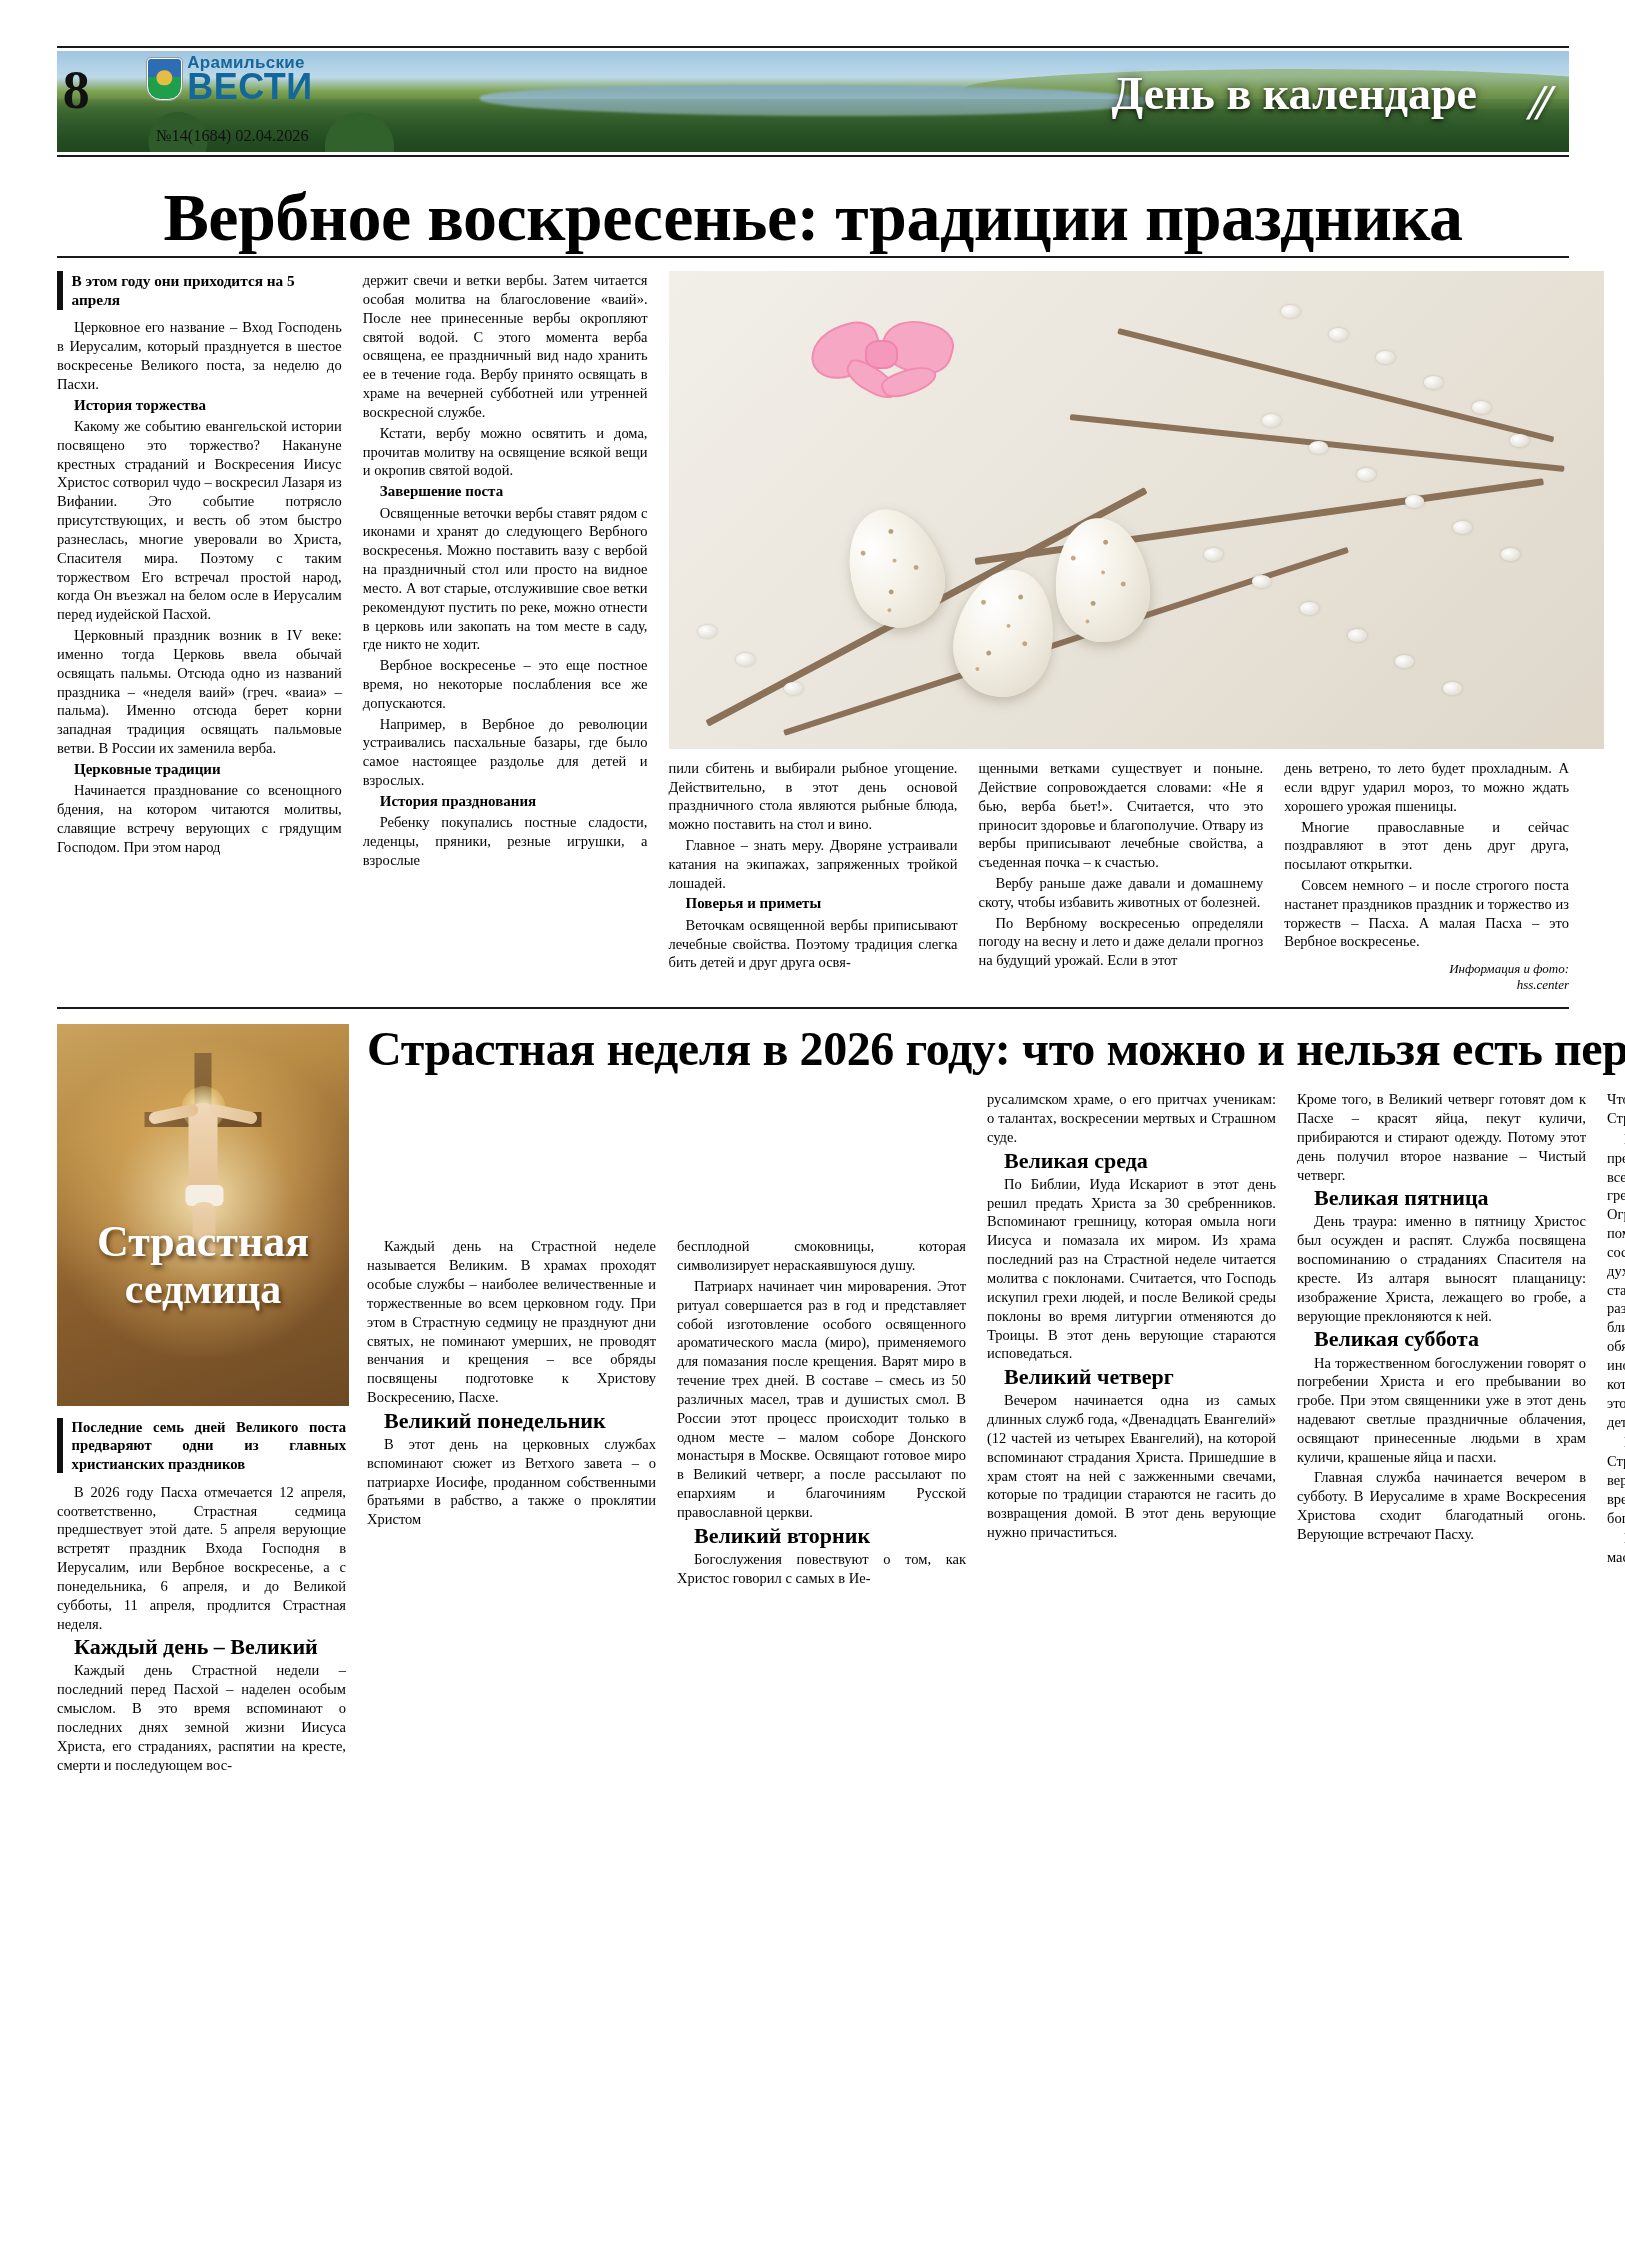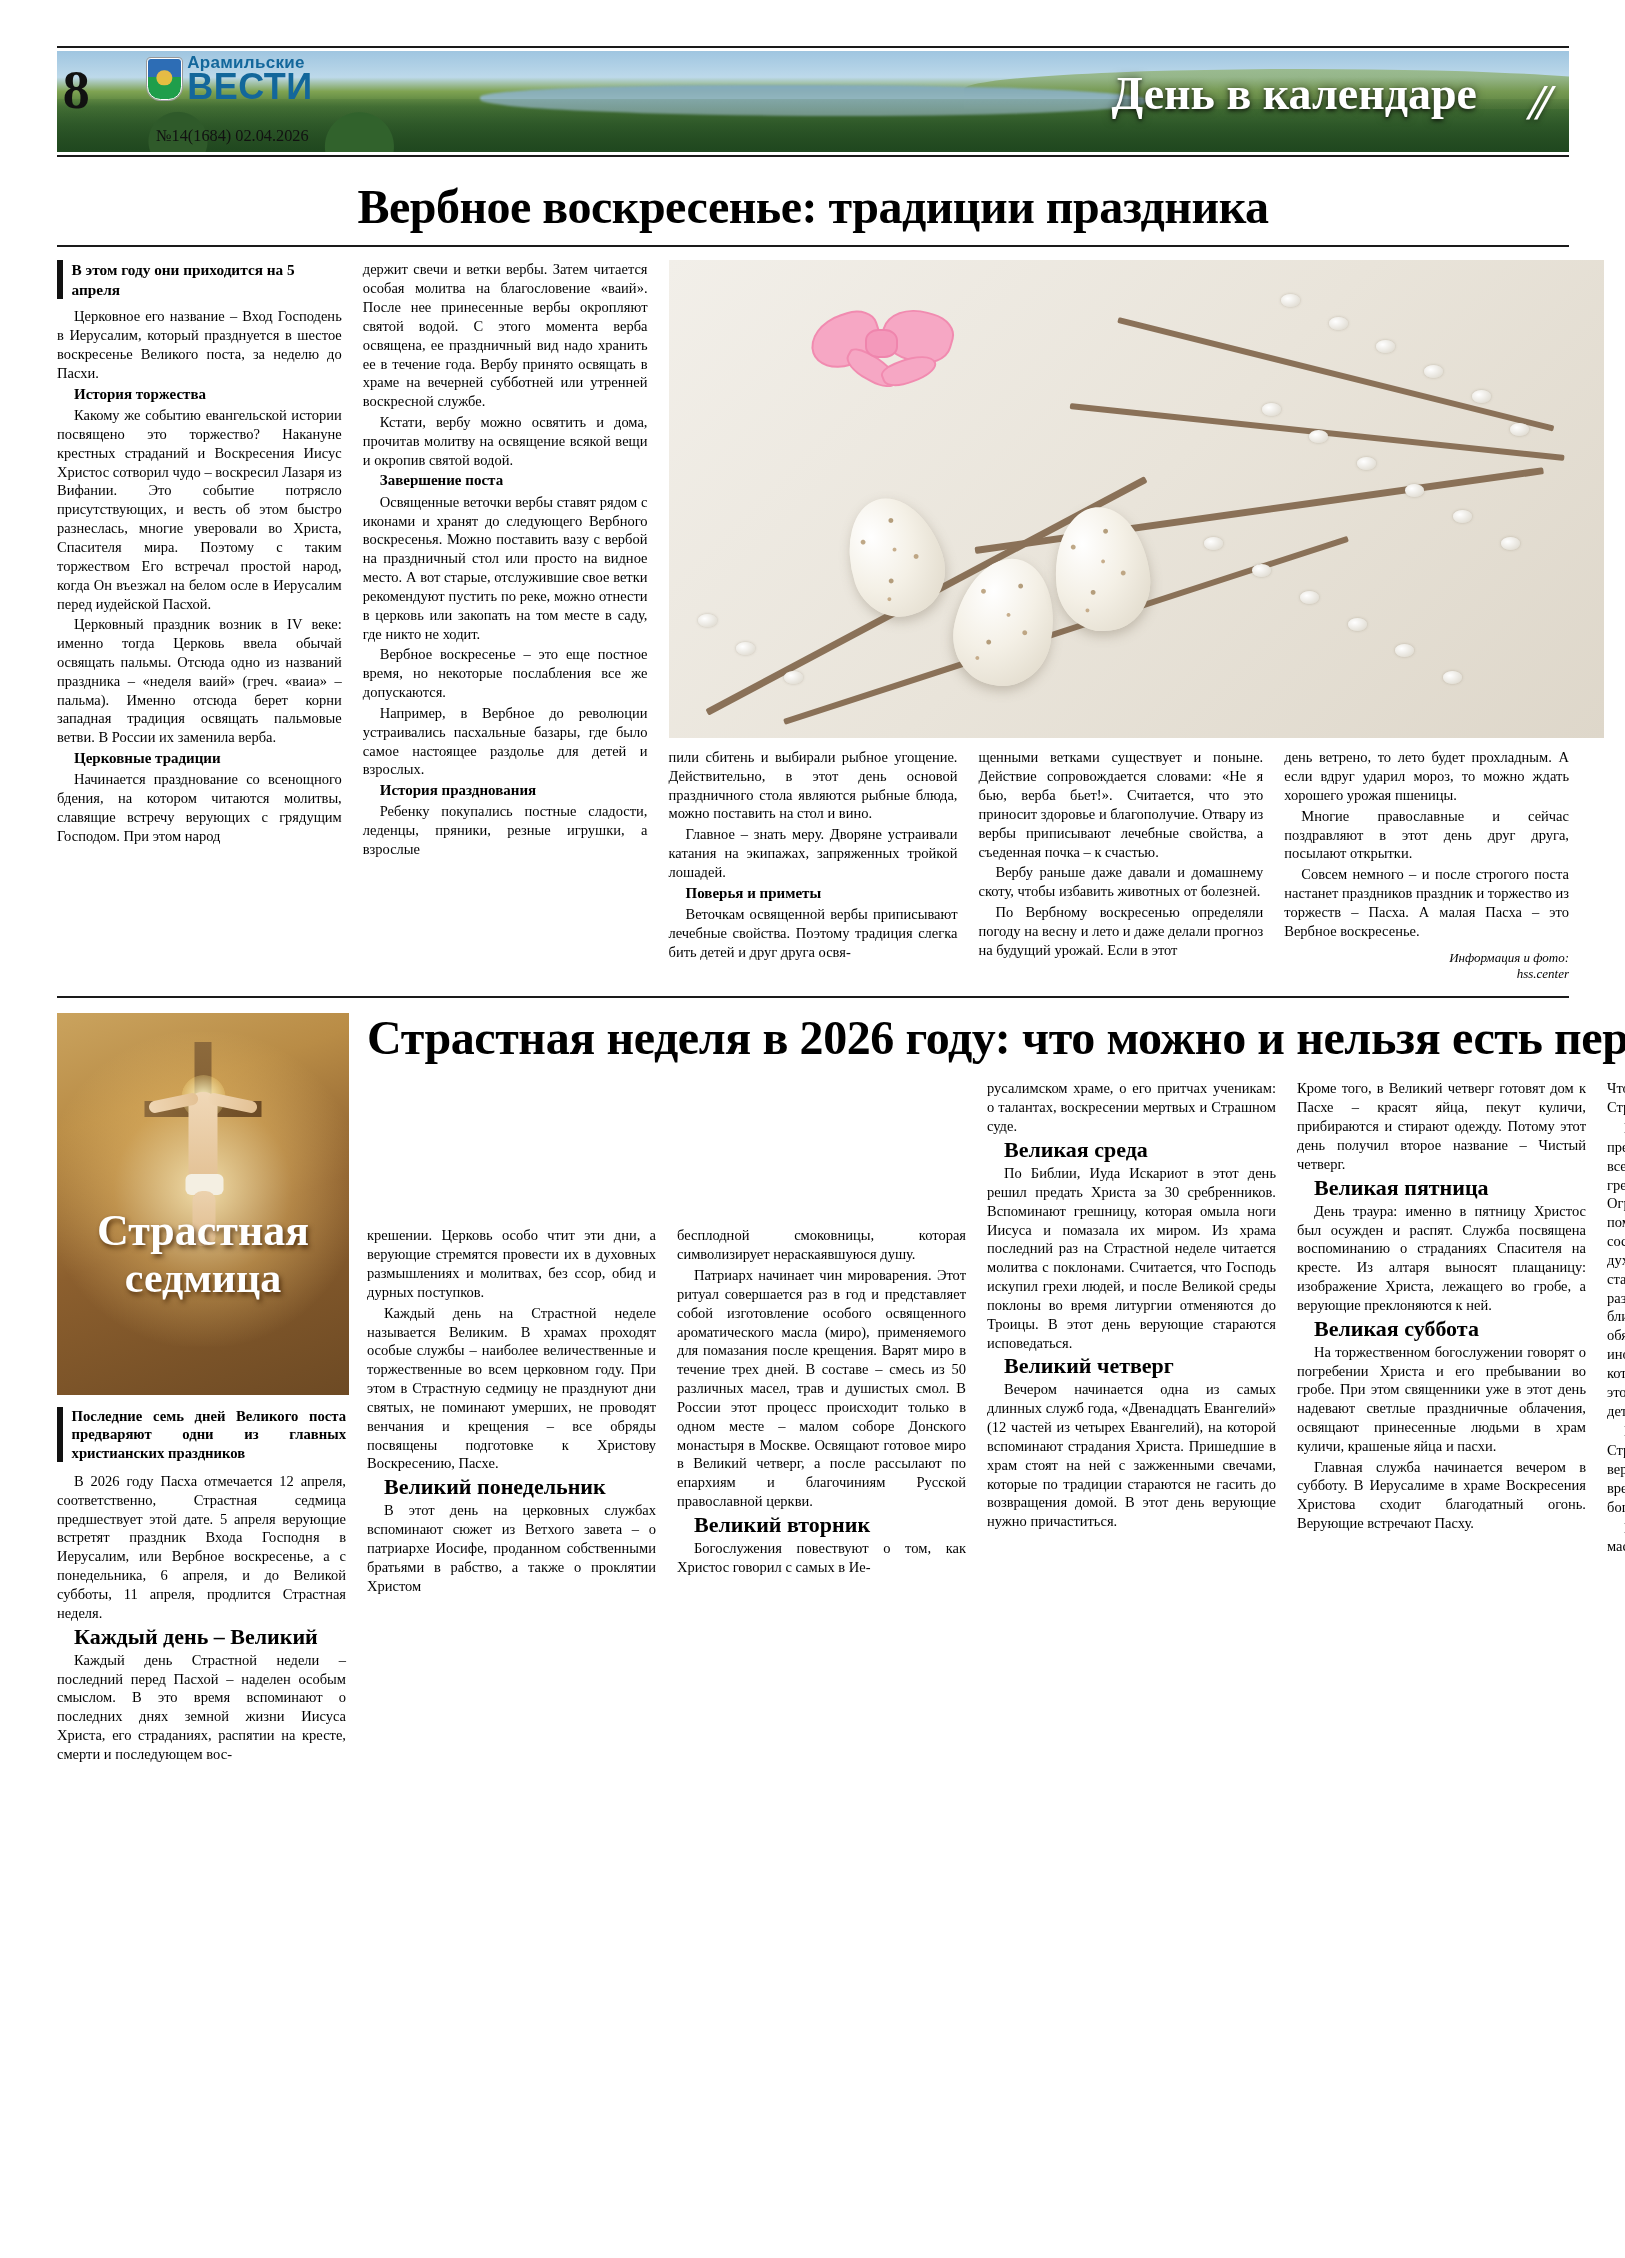--- a/index.html
+++ b/index.html
@@ -150,25 +150,25 @@
     color: #ffffff;
     letter-spacing: -5.7px;
     text-shadow: 0 1.9px 4.8px rgba(0,0,0,.5);
     transform: skewX(-12deg);
   }
   
   .headline {
     margin-top: 25px;
     font-family: "Liberation Serif", serif;
     font-weight: bold;
-    font-size: 48px;
+    font-size: 68px;
     line-height: 1.04;
     letter-spacing: -0.5px;
     text-align: center;
-    padding-bottom: 13px;
+    padding-bottom: 3px;
     border-bottom: 2.9px solid #1a1a1a;
   }
   
   .article1 {
     display: flex;
     gap: 21px;
     margin-top: 13.4px;
   }
   .col {
     width: 289px;
@@ -522,21 +522,20 @@
         <p>Каждый день Страстной недели – последний перед Пасхой – наделен особым смыслом. В это время вспоминают о последних днях земной жизни Иисуса Христа, его страданиях, распятии на кресте, смерти и последующем вос-</p>
       </div>
     </div>
 
     <div style="flex:1;">
       <div class="a2-headline">Страстная неделя в 2026 году: что можно и нельзя есть перед Пасхой</div>
 
       <div class="a2-cols">
 
         <div class="col" style="padding-top:147px;">
-          <p class="noind">крешении. Церковь особо чтит эти дни, а верующие стремятся провести их в духовных размышлениях и молитвах, без ссор, обид и дурных поступков.</p>
           <p>Каждый день на Страстной неделе называется Великим. В храмах проходят особые службы – наиболее величественные и торжественные во всем церковном году. При этом в Страстную седмицу не празднуют дни святых, не поминают умерших, не проводят венчания и крещения – все обряды посвящены подготовке к Христову Воскресению, Пасхе.</p>
           <p class="subhead2">Великий понедельник</p>
           <p>В этот день на церковных службах вспоминают сюжет из Ветхого завета – о патриархе Иосифе, проданном собственными братьями в рабство, а также о проклятии Христом</p>
         </div>
 
         <div class="col" style="padding-top:147px;">
           <p class="noind">бесплодной смоковницы, которая символизирует нераскаявшуюся душу.</p>
           <p>Патриарх начинает чин мироварения. Этот ритуал совершается раз в год и представляет собой изготовление особого освященного ароматического масла (миро), применяемого для помазания после крещения. Варят миро в течение трех дней. В составе – смесь из 50 различных масел, трав и душистых смол. В России этот процесс происходит только в одном месте – малом соборе Донского монастыря в Москве. Освящают готовое миро в Великий четверг, а после рассылают по епархиям и благочиниям Русской православной церкви.</p>
           <p class="subhead2">Великий вторник</p>
           <p>Богослужения повествуют о том, как Христос говорил с самых в Ие-</p>

